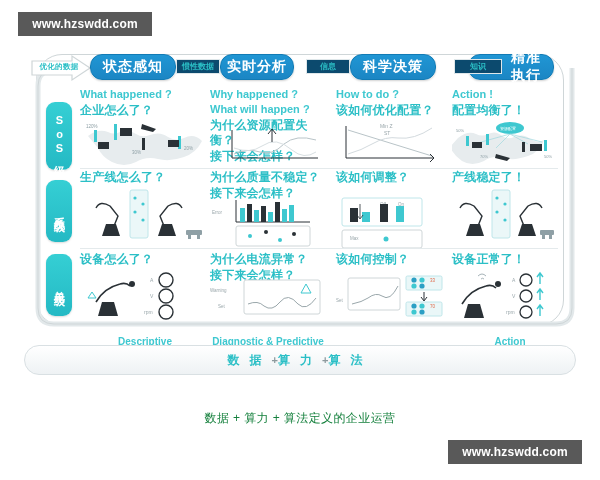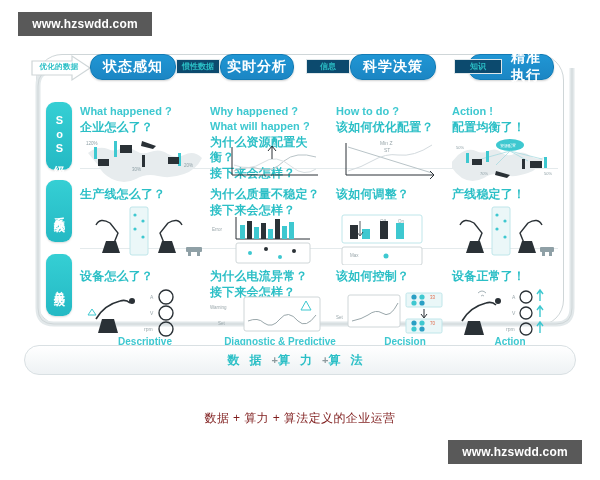--- a/index.html
+++ b/index.html
@@ -84,21 +84,21 @@
   #row-0{top:42px;height:78px;}
   #row-1{top:124px;height:78px;}
   #row-2{top:206px;height:68px;}
   .row-sep{
     position:absolute;left:56px;width:478px;height:0;
     border-top:1px solid #e4eaec;
   }
   #sep-0{top:122px;}
   #sep-1{top:202px;}
 
-  .cell{position:absolute;top:17px;height:100%;}
+  .cell{position:absolute;top:0;height:100%;}
   .c0{left:0;width:130px;}
   .c1{left:130px;width:120px;}
   .c2{left:256px;width:110px;}
   .c3{left:372px;width:106px;}
 
   .q-en{
     color:#3ec8d0;font-size:11px;font-weight:bold;line-height:1.25;
     margin:0 0 1px 0;
   }
   .q-cn{
@@ -108,40 +108,40 @@
 
   
   .art{position:absolute;left:0;right:0;bottom:0;}
 
   
   .stage{
     position:absolute;top:290px;color:#3ec8d0;
     font-size:10px;font-weight:bold;text-align:center;
   }
   #stage-0{left:56px;width:130px;}
-  #stage-1{left:186px;width:140px;}
+  #stage-1{left:174px;width:140px;}
   #stage-2{left:326px;width:110px;}
   #stage-3{left:436px;width:100px;}
 
   
   #pillbar{
     position:absolute;left:24px;top:345px;width:552px;height:30px;
     background:linear-gradient(#ffffff,#eef2f4);
     border:1px solid #d9e0e3;border-radius:15px;box-sizing:border-box;
     display:flex;align-items:center;justify-content:center;
   }
   #pillbar .pill-txt{
     color:#2bbfc6;font-size:12px;font-weight:bold;letter-spacing:10px;
   }
   #pillbar .plus{color:#8d9a9e;font-weight:bold;font-size:11px;}
 
   
   #caption{
     position:absolute;left:0;top:410px;width:600px;text-align:center;
-    color:#7f1d1d;font-size:12px;letter-spacing:.4px;
+    color:#15803d;font-size:12px;letter-spacing:.4px;
   }
 
   
   svg{display:block;}
 </style>
 </head>
 <body>
 
 <div class="watermark" id="wm-top">
   <span>www.hzswdd.com</span>
@@ -423,21 +423,20 @@
         <text x="54" y="44" font-size="5" fill="#9aa7ab" font-family="Liberation Sans, sans-serif">rpm</text>
         <path d="M88 14 L88 4 M85 7 L88 3 L91 7" stroke="#3ec8d0" stroke-width="1.4" fill="none"></path>
         <path d="M88 30 L88 20 M85 23 L88 19 L91 23" stroke="#3ec8d0" stroke-width="1.4" fill="none"></path>
         <path d="M88 46 L88 36 M85 39 L88 35 L91 39" stroke="#3ec8d0" stroke-width="1.4" fill="none"></path>
       </svg>
     </div>
   </div>
 
   <div class="stage" id="stage-0">Descriptive</div>
   <div class="stage" id="stage-1">Diagnostic &amp; Predictive</div>
-  <div class="stage" id="stage-2">Decision</div>
   <div class="stage" id="stage-3">Action</div>
 
 </div>
 
 <div id="pillbar">
   <span class="pill-txt">数据</span>
   <span class="plus">+</span>
   <span class="pill-txt">算力</span>
   <span class="plus">+</span>
   <span class="pill-txt">算法</span>

